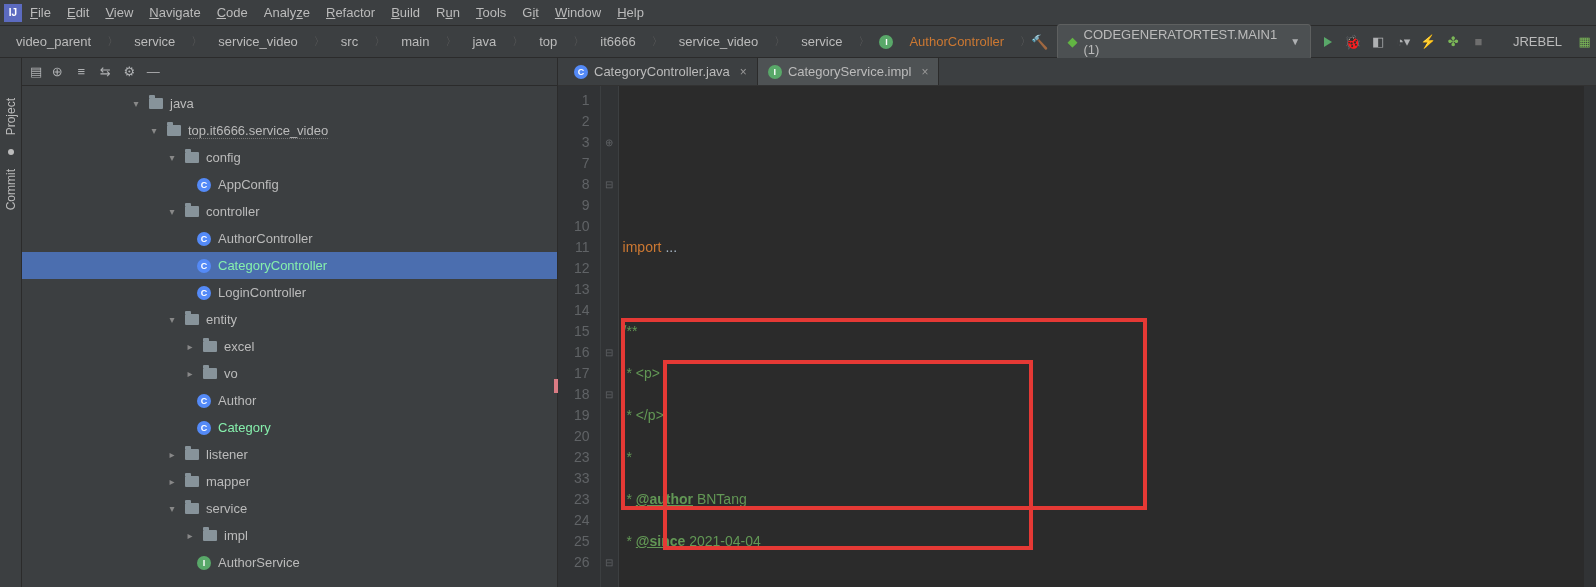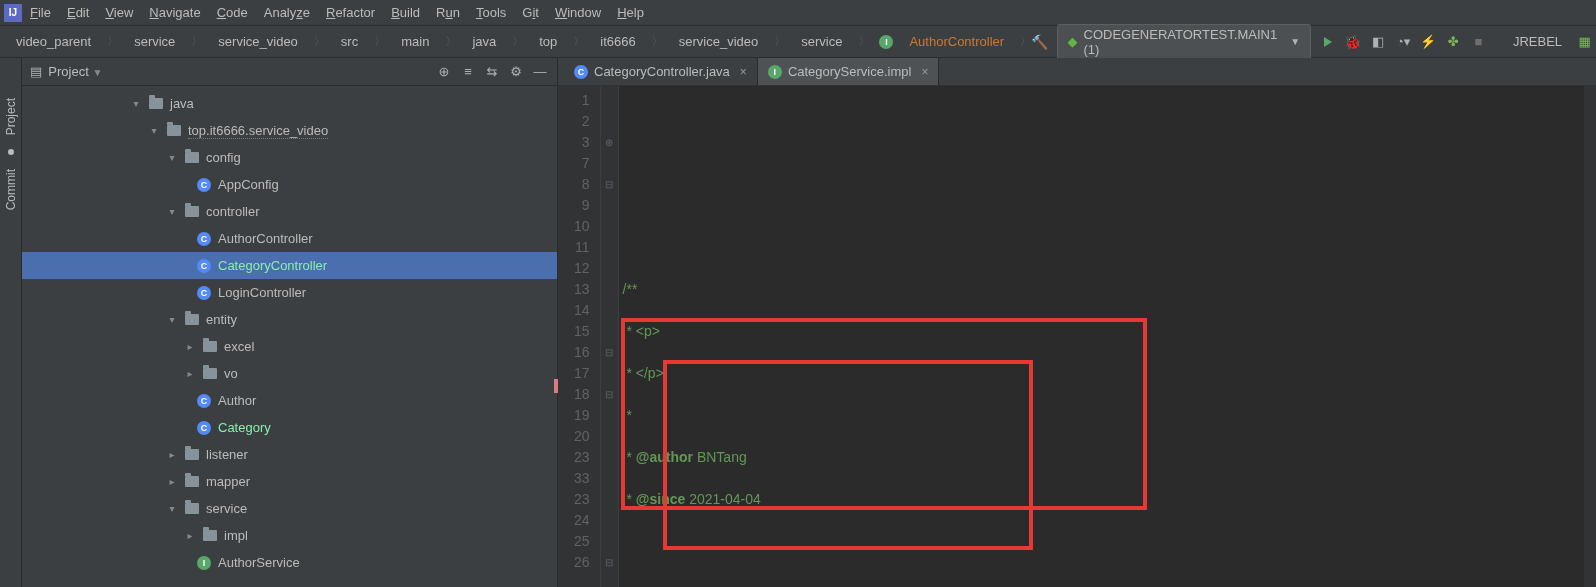--- a/index.html
+++ b/index.html
@@ -57,21 +57,21 @@
   .etab { height:27px; display:flex; align-items:center; padding:0 10px; gap:6px; background:#3c3f41; color:#bbbbbb; border-right:1px solid #2b2b2b; }
   .etab.act { background:#4e5254; }
   .etab .dot{width:14px;height:14px;border-radius:50%;background:#59a869;display:flex;align-items:center;justify-content:center;color:#fff;font-size:9px;font-weight:bold;}
   .etab .dot.blue{background:#548af7;}
   .etab .x{color:#999;font-size:12px;margin-left:4px;}
   
   .editor { flex:1; display:flex; font-family: "Consolas","JetBrains Mono",monospace; font-size:14px; position:relative; }
   .gutter { background:#313335; color:#606366; text-align:right; padding:4px 10px 4px 16px; line-height:21px; border-right:1px solid #3c3f41; }
   .gutter2 { width:18px; background:#313335; border-right:1px solid #3c3f41; padding-top:4px; line-height:21px; text-align:center; color:#606366; font-size:10px; }
   .code { flex:1; padding:4px 0 4px 4px; line-height:21px; white-space:pre; background:#2b2b2b; position:relative; }
-  .c-kw{color:#cc7832;} .c-doc{color:#629755;} .c-tag{color:#629755;font-weight:bold;} .c-id{color:#a9b7c6;}
+  .c-kw{color:#cc7832;} .c-doc{color:#629755;} .c-tag{color:#629755;font-weight:bold;text-decoration:underline;} .c-id{color:#a9b7c6;}
   .redbox1{position:absolute;border:4px solid #e53935;top:232px;left:2px;width:526px;height:192px;pointer-events:none;}
   .redbox2{position:absolute;border:4px solid #e53935;top:274px;left:44px;width:370px;height:190px;pointer-events:none;}
   .edgemark{position:absolute;right:0;top:0;bottom:0;width:12px;background:#313335;}
   
   
   .pinkmark{position:absolute;left:-4px;top:321px;width:6px;height:14px;background:#da7c84;}
 </style>
 </head>
 <body>
 
@@ -143,21 +143,20 @@
 
   <div class="vstrip">
     <span class="vlabel">Project</span>
     <span class="vdot"></span>
     <span class="vlabel">Commit</span>
   </div>
 
   <div class="projpanel">
     <div class="projhdr">
       <span style="color:#afb1b3">▤</span>
-      <span class="title"><span>Project</span> <span style="font-size:10px;color:#888">▼</span></span>
       <span class="tbicn">⊕</span>
       <span class="tbicn">≡</span>
       <span class="tbicn">⇆</span>
       <span class="tbicn">⚙</span>
       <span class="tbicn">—</span>
     </div>
     <div class="tree">
       <div class="tnode" style="padding-left:108px">
           <span class="tw">▾</span>
           <span class="ic">
@@ -346,20 +345,21 @@
           <div>&nbsp;</div>
           <div>&nbsp;</div>
           <div>⊟</div>
           <div>&nbsp;</div>
       </div>
       <div class="code">
 <div class="redbox1"></div>
 <div class="redbox2"></div>
 <div>&nbsp;</div>
 <div>&nbsp;</div>
+<div><span class="c-kw">import</span> <span class="c-id">...</span></div>
 <div>&nbsp;</div>
 <div><span class="c-doc">/**</span></div>
 <div><span class="c-doc"> * &lt;p&gt;</span></div>
 <div><span class="c-doc"> * &lt;/p&gt;</span></div>
 <div><span class="c-doc"> *</span></div>
 <div><span class="c-doc"> * </span><span class="c-tag">@author</span><span class="c-doc"> BNTang</span></div>
 <div><span class="c-doc"> * </span><span class="c-tag">@since</span><span class="c-doc"> 2021-04-04</span></div>
 
 
 

